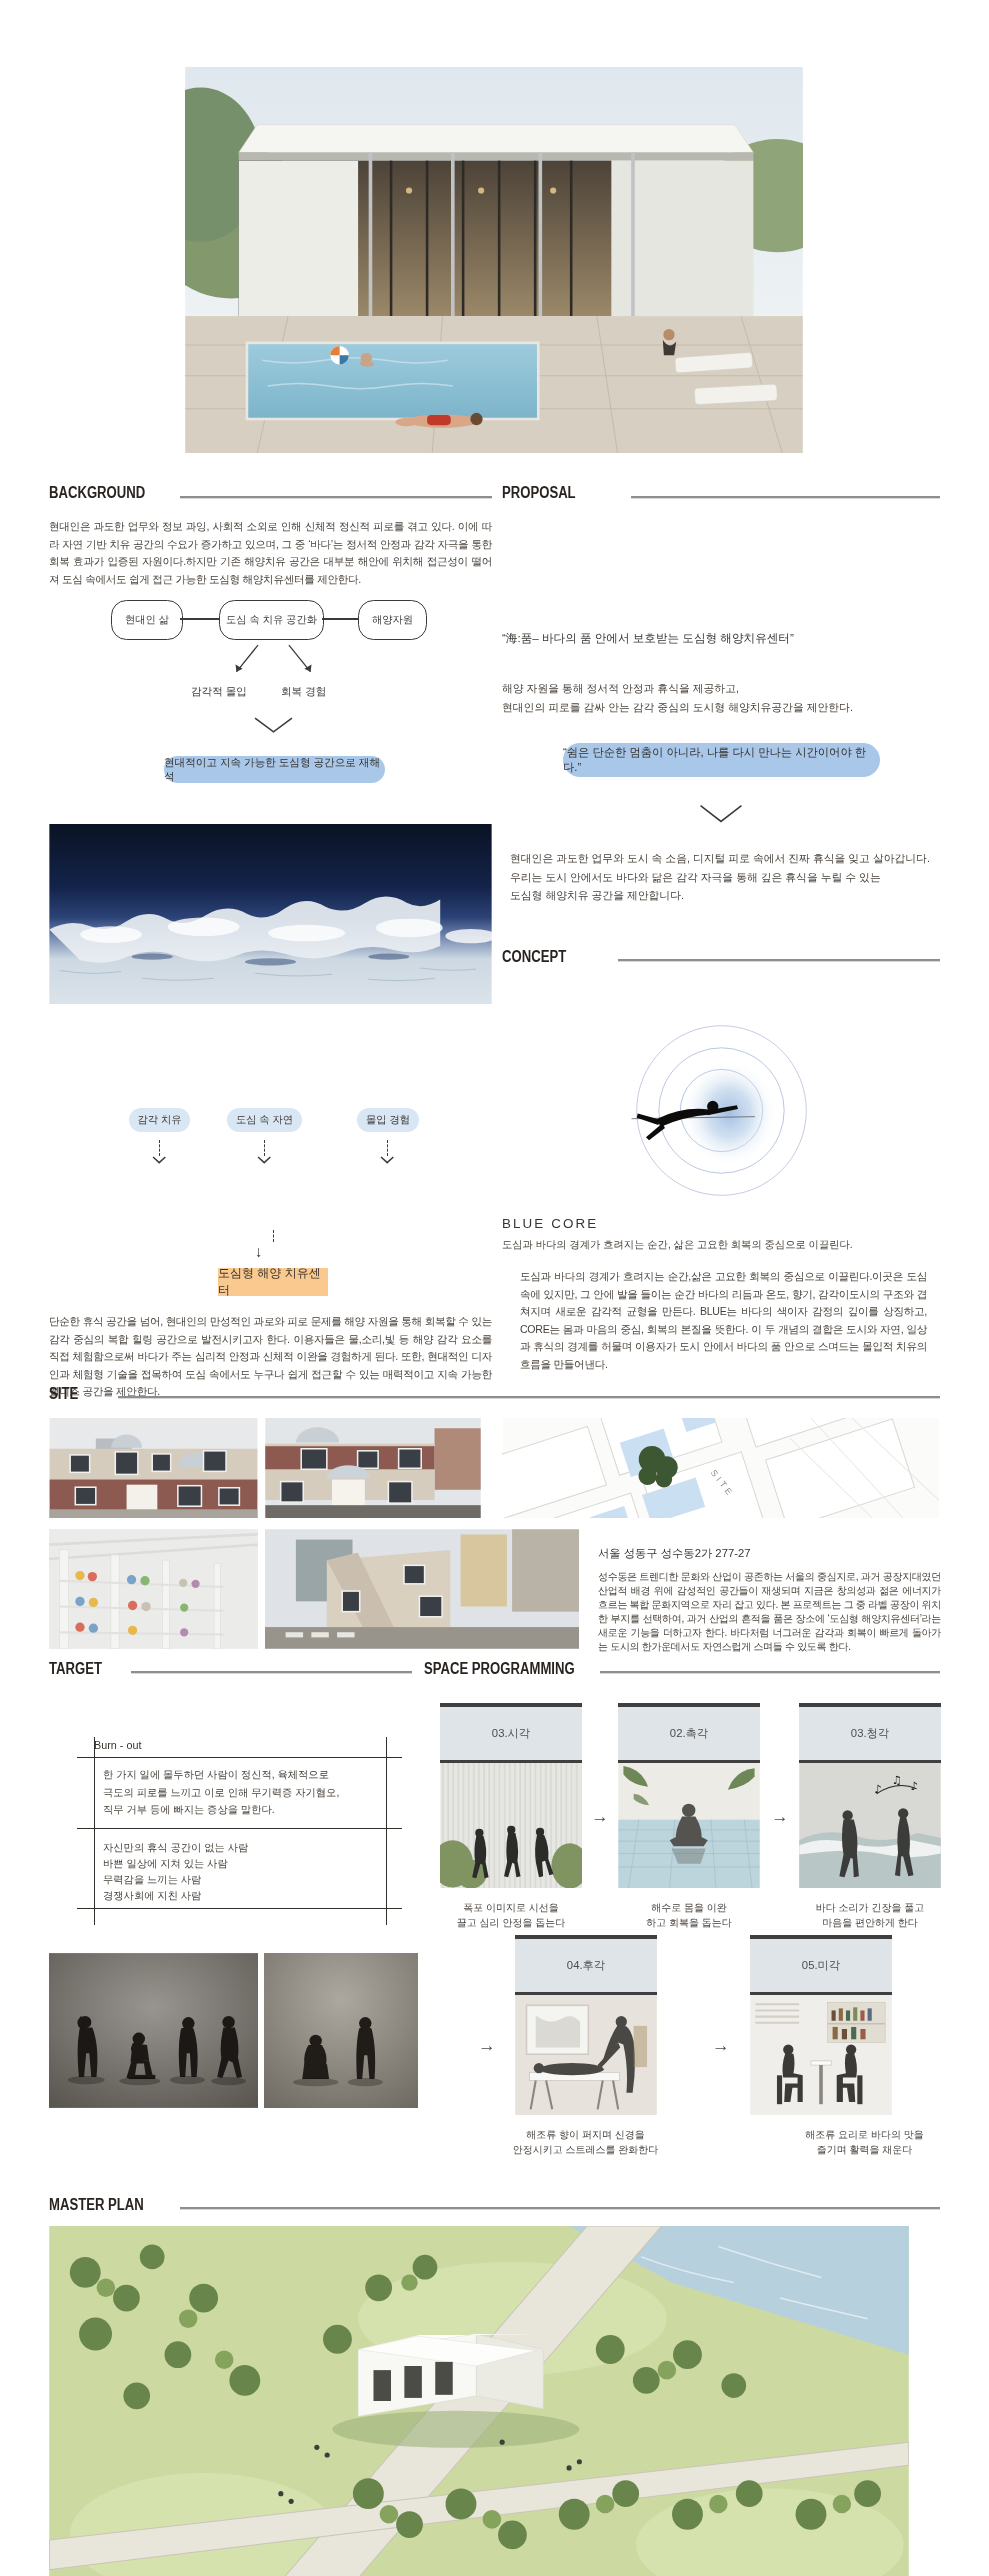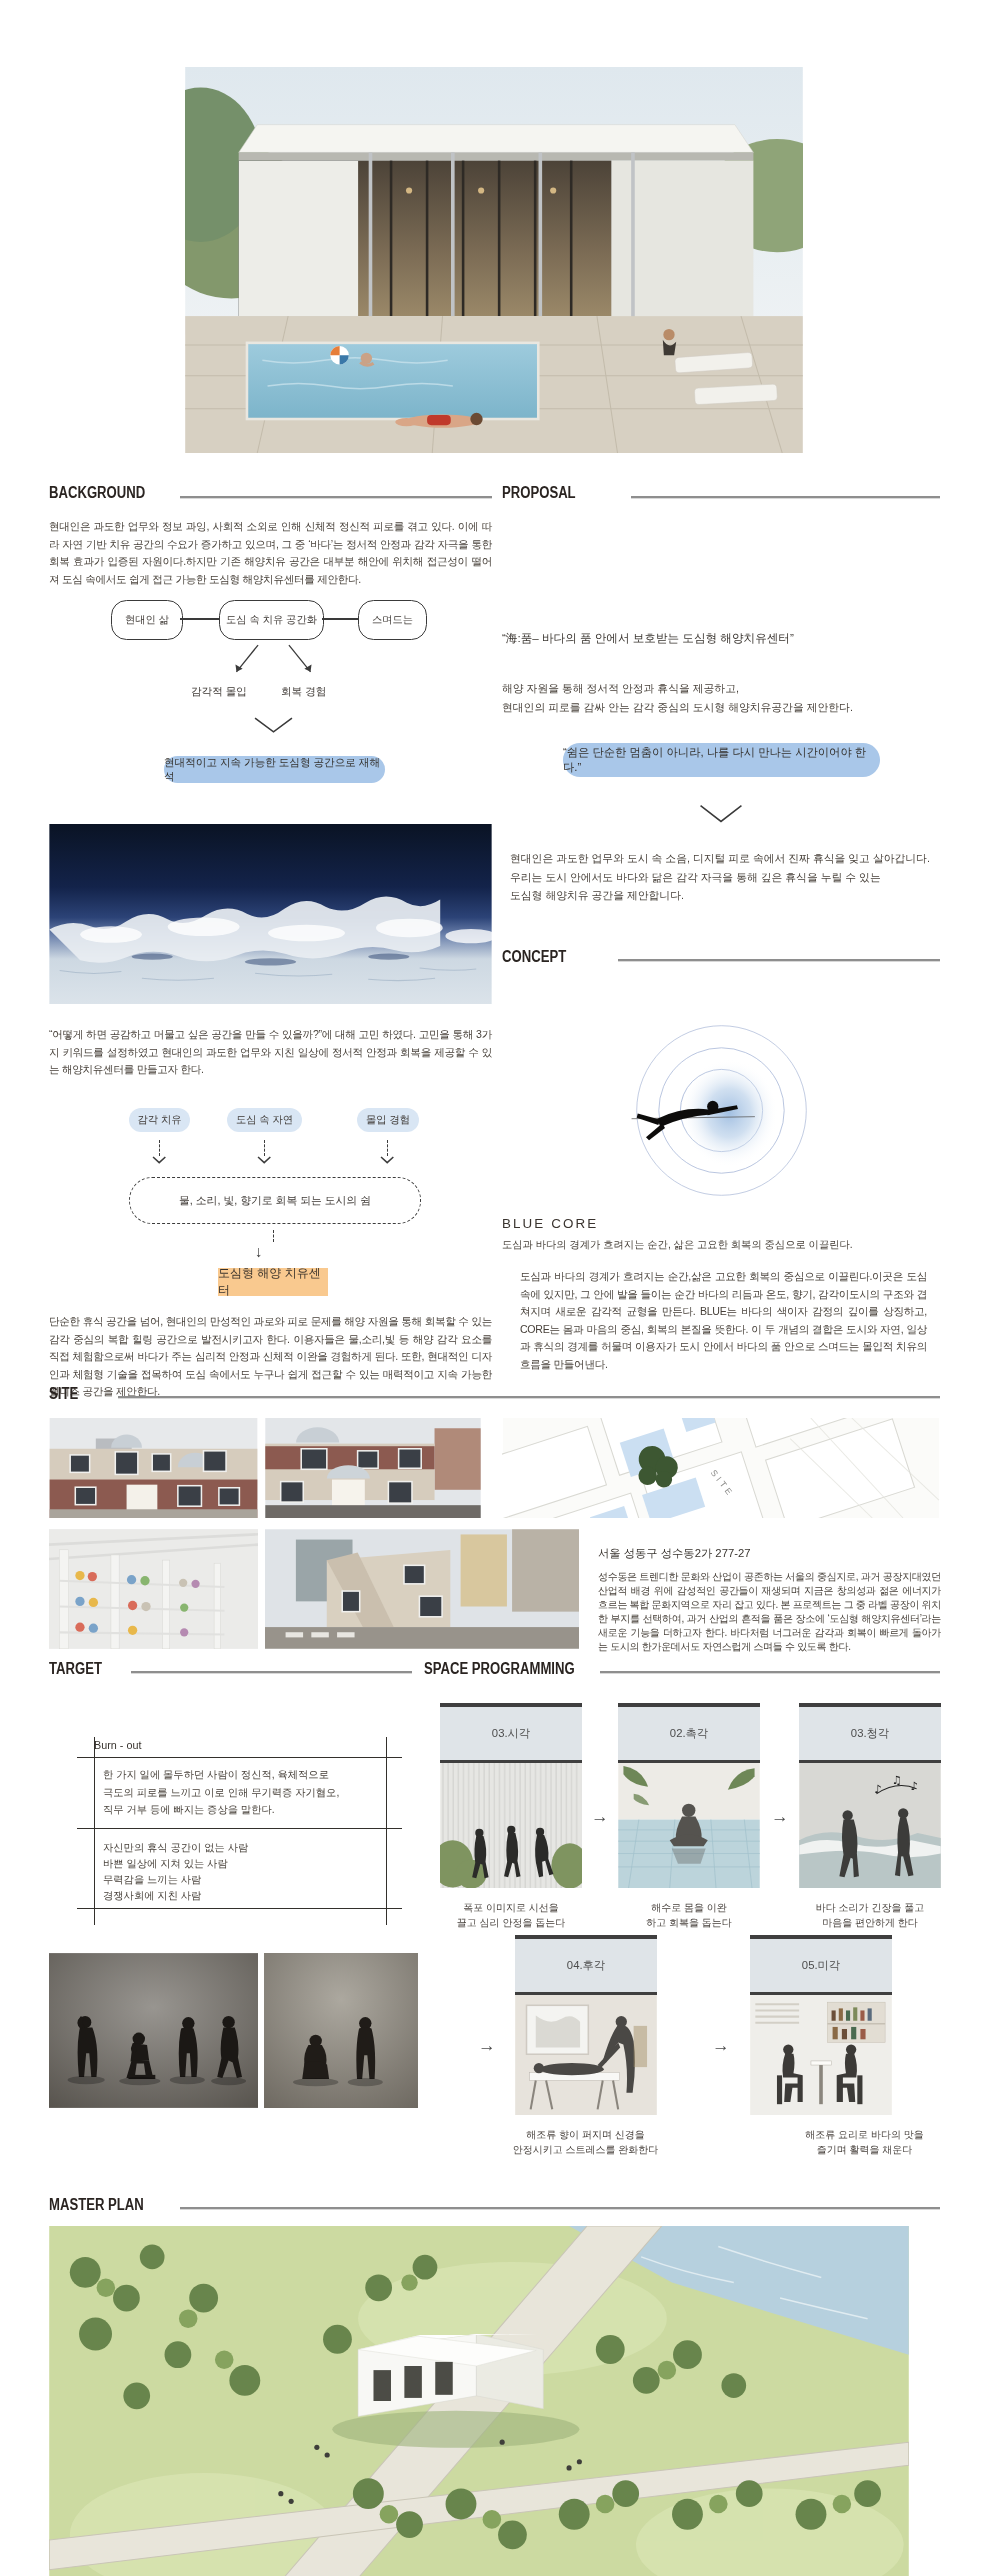--- a/index.html
+++ b/index.html
@@ -113,21 +113,21 @@
     </svg>
   </div>
 
   <div class="abs hd" style="left:49px;top:484px;">BACKGROUND</div>
   <div class="abs rule" style="left:180px;top:496px;width:312px;"></div>
 
   <div class="abs body-txt" style="left:49px;top:518px;width:443px;">현대인은 과도한 업무와 정보 과잉, 사회적 소외로 인해 신체적 정신적 피로를 겪고 있다. 이에 따라 자연 기반 치유 공간의 수요가 증가하고 있으며, 그 중 ‘바다’는 정서적 안정과 감각 자극을 통한 회복 효과가 입증된 자원이다.하지만 기존 해양치유 공간은 대부분 해안에 위치해 접근성이 떨어져 도심 속에서도 쉽게 접근 가능한 도심형 해양치유센터를 제안한다.</div>
 
   <div class="abs dbox" style="left:111px;top:600px;width:70px;height:38px;">현대인 삶</div>
   <div class="abs dbox" style="left:219px;top:600px;width:103px;height:38px;">도심 속 치유 공간화</div>
-  <div class="abs dbox" style="left:358px;top:600px;width:67px;height:38px;">스며드는</div>
+  <div class="abs dbox" style="left:358px;top:600px;width:67px;height:38px;">해양자원</div>
   <div class="abs" style="left:180px;top:618px;width:39px;height:1.5px;background:#3a3a3a;"></div>
   <div class="abs" style="left:322px;top:618px;width:36px;height:1.5px;background:#3a3a3a;"></div>
   <svg class="abs" style="left:222px;top:643px;" width="103" height="36" viewBox="0 0 200 70">
     <g stroke="#3a3a3a" stroke-width="2.5">
       <line x1="70" y1="4" x2="28" y2="56"></line>
         <line x1="130" y1="4" x2="172" y2="56"></line>
     </g>
     <polygon points="28,56 26,42 40,50" fill="#3a3a3a"></polygon>
     <polygon points="172,56 160,50 174,42" fill="#3a3a3a"></polygon>
   </svg>
@@ -163,38 +163,36 @@
         <path d="M20,285 q60,10 120,2 M180,300 q70,8 140,0 M400,290 q80,10 150,2 M620,302 q70,6 130,-2 M720,280 q60,8 110,2" fill="none"></path>
       </g>
       <g fill="#2c4470" opacity=".5">
         <ellipse cx="200" cy="258" rx="40" ry="6"></ellipse>
           <ellipse cx="430" cy="268" rx="50" ry="7"></ellipse>
           <ellipse cx="660" cy="258" rx="40" ry="6"></ellipse>
       </g>
     </svg>
   </div>
 
-  <div class="abs body-txt" style="left:49px;top:1026px;width:443px;">“어떻게 하면 공감하고 머물고 싶은 공간을 만들 수 있을까?”에 대해 고민 하였다. 고민을 통해 3가지 키워드를 설정하였고 현대인의 과도한 업무와 지친 일상에 정서적 안정과 회복을 제공할 수 있는 해양치유센터를 만들고자 한다.</div>
 
   <div class="abs pill-light" style="left:129px;top:1108px;width:61px;height:24px;">감각 치유</div>
   <div class="abs pill-light" style="left:227px;top:1108px;width:75px;height:24px;">도심 속 자연</div>
   <div class="abs pill-light" style="left:357px;top:1108px;width:62px;height:24px;">몰입 경험</div>
   <div class="abs dash-shaft" style="left:159px;top:1140px;height:15.5px;"></div>
   <div class="abs dash-shaft" style="left:264px;top:1140px;height:15.5px;"></div>
   <div class="abs dash-shaft" style="left:387px;top:1140px;height:15.5px;"></div>
   <svg class="abs" style="left:152px;top:1156px;" width="14.4" height="8.2" viewBox="0 0 28 16">
       <path d="M2,2 L14,13 L26,2" fill="none" stroke="#3c3c3c" stroke-width="3"></path>
     </svg>
   <svg class="abs" style="left:257px;top:1156px;" width="14.4" height="8.2" viewBox="0 0 28 16">
       <path d="M2,2 L14,13 L26,2" fill="none" stroke="#3c3c3c" stroke-width="3"></path>
     </svg>
   <svg class="abs" style="left:380px;top:1156px;" width="14.4" height="8.2" viewBox="0 0 28 16">
       <path d="M2,2 L14,13 L26,2" fill="none" stroke="#3c3c3c" stroke-width="3"></path>
     </svg>
-  <div class="abs" style="left:129px;top:1177px;width:290px;height:45px;border:1.3px dashed #3c3c3c;border-radius:23px;display:flex;align-items:center;justify-content:center;font-size:10.8px;color:#3c3733;">물, 소리, 빛, 향기로 회복 되는 도시의 쉼</div>
   <div class="abs dash-shaft" style="left:273px;top:1230px;height:12.4px;"></div>
   <div class="abs center" style="left:255px;top:1243px;width:37px;font-size:15.5px;color:#3a3a3a;">↓</div>
   <div class="abs orange-box" style="left:218px;top:1268px;width:110px;height:28px;">도심형 해양 치유센터</div>
 
   <div class="abs body-txt" style="left:49px;top:1313px;width:443px;">단순한 휴식 공간을 넘어, 현대인의 만성적인 과로와 피로 문제를 해양 자원을 통해 회복할 수 있는 감각 중심의 복합 힐링 공간으로 발전시키고자 한다. 이용자들은 물,소리,빛 등 해양 감각 요소를 직접 체험함으로써 바다가 주는 심리적 안정과 신체적 이완을 경험하게 된다. 또한, 현대적인 디자인과 체험형 기술을 접목하여 도심 속에서도 누구나 쉽게 접근할 수 있는 매력적이고 지속 가능한 웰니스 공간을 제안한다.</div>
 
   <div class="abs hd" style="left:502px;top:484px;">PROPOSAL</div>
   <div class="abs rule" style="left:631px;top:496px;width:309px;"></div>
 
   <div class="abs center" style="left:502px;top:631px;width:438px;font-size:11.6px;color:#39342f;">“海:품– 바다의 품 안에서 보호받는 도심형 해양치유센터”</div>

